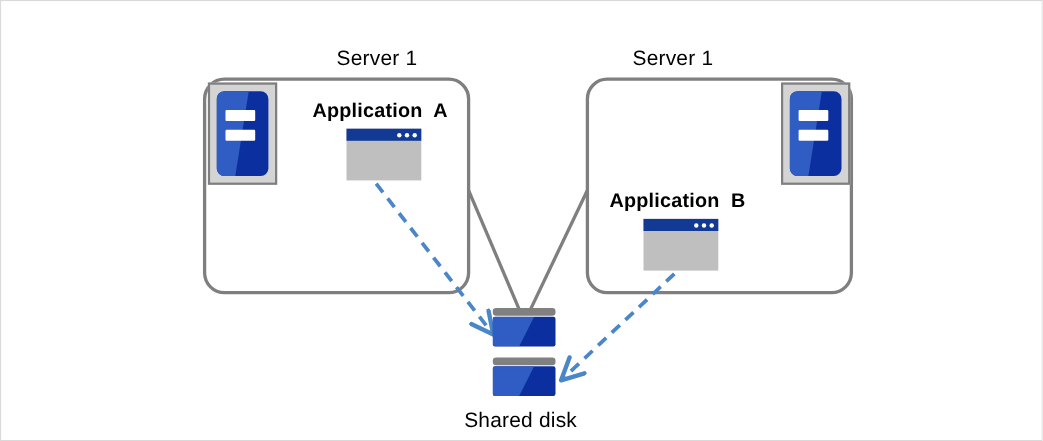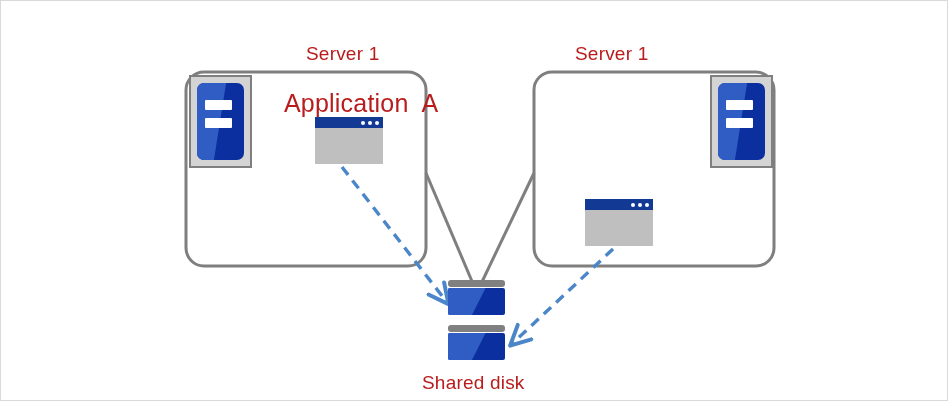--- a/index.html
+++ b/index.html
@@ -22,30 +22,31 @@
     position: absolute;
     left: 0;
     top: 0;
     width: 948px;
     height: 401px;
   }
   
   .label {
     position: absolute;
     white-space: pre;
-    color: #b91c1c;
+    color: #000000;
     line-height: 1;
   }
   .server-title {
     font-size: 19px;
     letter-spacing: 0.2px;
   }
   .app-title {
-    font-size: 25px;
+    font-size: 18px;
     letter-spacing: 0.2px;
+    font-weight: bold;
   }
   .disk-title {
     font-size: 19px;
     letter-spacing: 0.2px;
   }
   #server1-title { left: 305px; top: 43px; }
   #server2-title { left: 574px; top: 43px; }
   #app-a-title   { left: 283px; top: 90px; }
   #app-b-title   { left: 553px; top: 172px; }
   #disk-title    { left: 421px; top: 372px; }
@@ -216,20 +217,21 @@
   <div class="label server-title" id="server2-title">Server 1</div>
 
   <div class="server-icon" id="server2-icon">
     <div class="rack">
       <div class="sheen"></div>
       <div class="bar b1"></div>
       <div class="bar b2"></div>
     </div>
   </div>
 
+  <div class="label app-title" id="app-b-title">Application  B</div>
 
   <div class="app-window" id="app-b-window">
     <div class="titlebar">
       <i></i>
       <i></i>
       <i></i>
     </div>
   </div>
 
   <div id="disk-stack">

